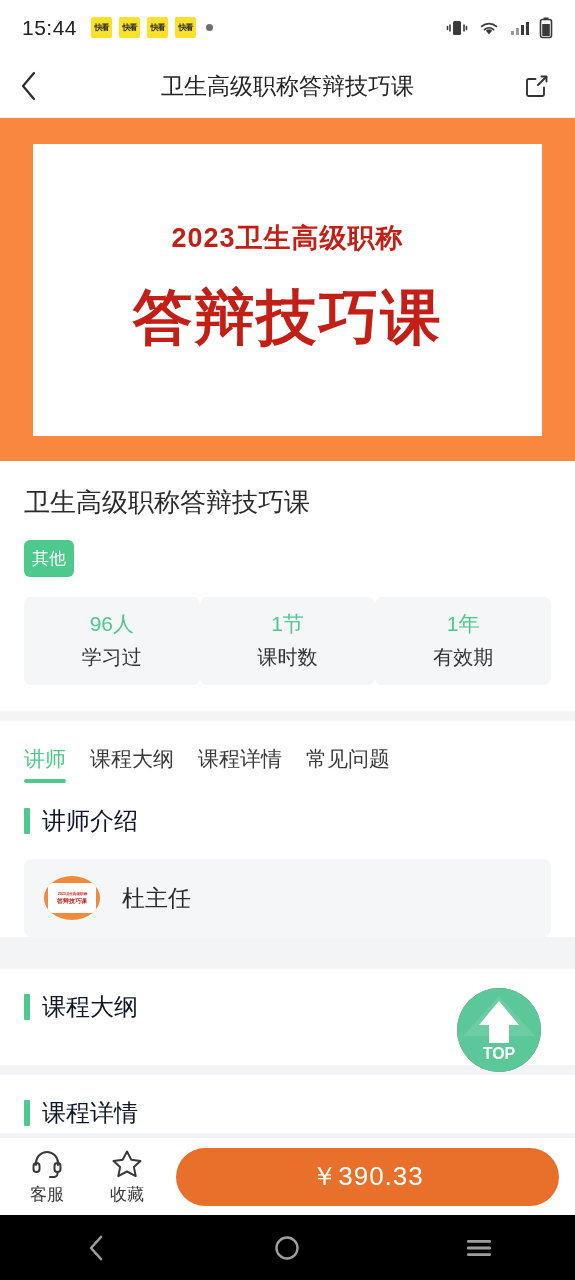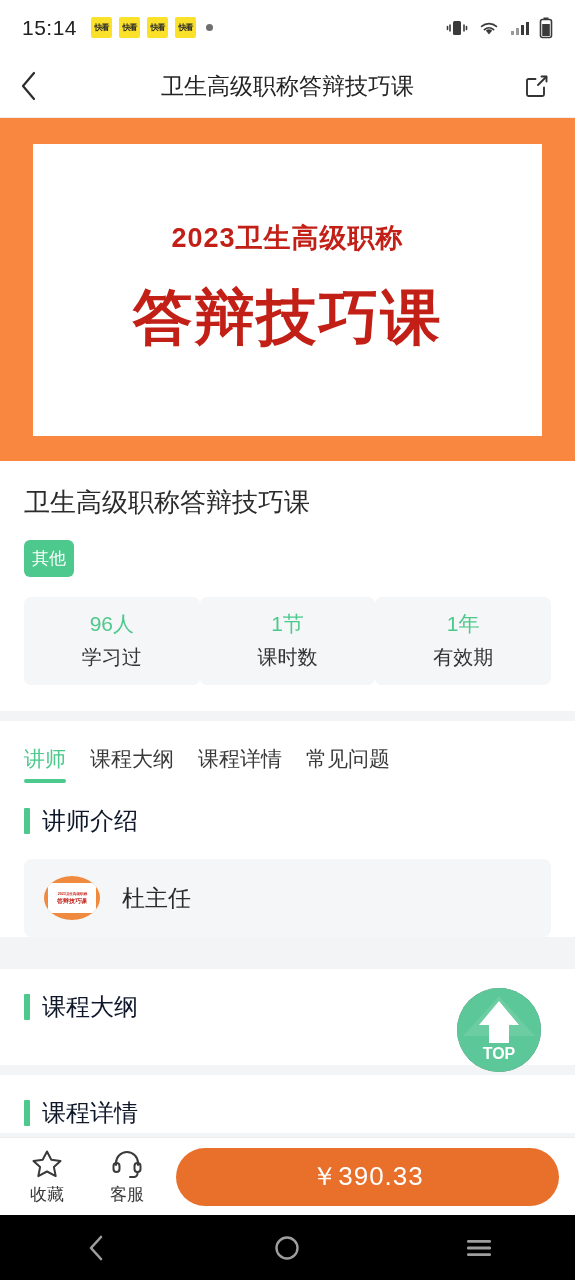--- a/index.html
+++ b/index.html
@@ -149,21 +149,21 @@
     background: #000000; display: flex; align-items: center; justify-content: space-around;
   }
   .navbar .nav-btn { width: 90px; height: 44px; display: flex; align-items: center; justify-content: center; }
 </style>
 </head>
 <body>
 
 <div class="phone">
 
   <div class="statusbar">
-    <span class="sb-time">15:14</span>
+    <span class="sb-time">15:44</span>
     <span class="sb-badges">
       <span class="sb-badge">快看</span>
       <span class="sb-badge">快看</span>
       <span class="sb-badge">快看</span>
       <span class="sb-badge">快看</span>
     </span>
     <span class="sb-dot"></span>
     <span class="sb-right">
       <span>
         <svg width="22" height="18" viewBox="0 0 22 18">
@@ -289,33 +289,33 @@
       <path d="M42 8 L78 48 L42 48 Z" fill="#ffffff" opacity="0.10"></path>
       <path d="M42 8 L6 48 L42 48 Z" fill="#ffffff" opacity="0.10"></path>
       <path d="M42 13 L62 37 H52 V55 H32 V37 H22 Z" fill="#ffffff"></path>
       <text x="42" y="71" text-anchor="middle" font-family="Liberation Sans, sans-serif" font-size="16" font-weight="bold" fill="#ffffff">TOP</text>
     </svg>
   </div>
 
   <div class="bottombar">
     <div class="bb-item">
       <svg width="34" height="32" viewBox="0 0 34 32">
-        <path d="M17 3.5l4.3 8.2 9.2 1.2-6.6 6.2 1.8 9-8.7-4.6-8.7 4.6 1.8-9L3.5 12.9l9.2-1.2z" stroke="#3a3a3a" stroke-width="2" fill="none" stroke-linejoin="round"></path>
-      </svg>
-      <span class="bb-label">收藏</span>
-    </div>
-    <div class="bb-item">
-      <svg width="34" height="32" viewBox="0 0 34 32">
         <path d="M6 17v-2a11 11 0 0122 0v2" stroke="#3a3a3a" stroke-width="2" fill="none" stroke-linecap="round"></path>
         <rect x="3.5" y="15" width="6" height="9" rx="3" stroke="#3a3a3a" stroke-width="2" fill="none"></rect>
         <rect x="24.5" y="15" width="6" height="9" rx="3" stroke="#3a3a3a" stroke-width="2" fill="none"></rect>
         <path d="M27.5 24v1.5a3.5 3.5 0 01-3.5 3.5h-4" stroke="#3a3a3a" stroke-width="2" fill="none" stroke-linecap="round"></path>
       </svg>
       <span class="bb-label">客服</span>
     </div>
+    <div class="bb-item">
+      <svg width="34" height="32" viewBox="0 0 34 32">
+        <path d="M17 3.5l4.3 8.2 9.2 1.2-6.6 6.2 1.8 9-8.7-4.6-8.7 4.6 1.8-9L3.5 12.9l9.2-1.2z" stroke="#3a3a3a" stroke-width="2" fill="none" stroke-linejoin="round"></path>
+      </svg>
+      <span class="bb-label">收藏</span>
+    </div>
     <div class="buy-btn">￥390.33</div>
   </div>
 
   <div class="navbar">
     <span class="nav-btn">
       <svg width="22" height="30" viewBox="0 0 22 30">
           <path d="M16 4L6 15l10 11" stroke="#9e9e9e" stroke-width="2.6" fill="none" stroke-linecap="round" stroke-linejoin="round"></path>
         </svg>
     </span>
     <span class="nav-btn">

